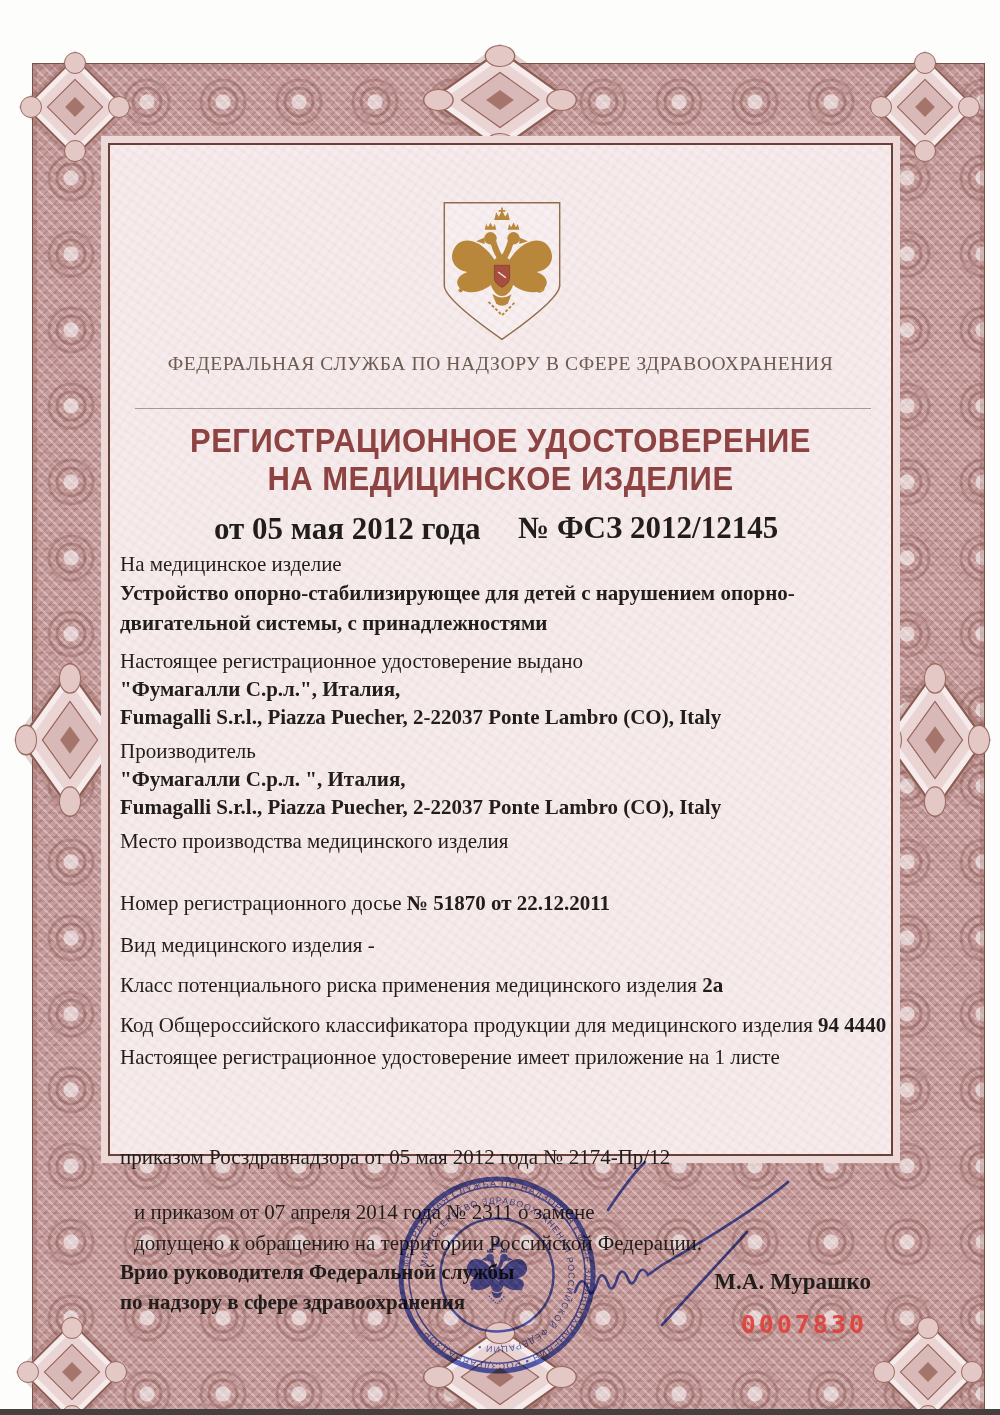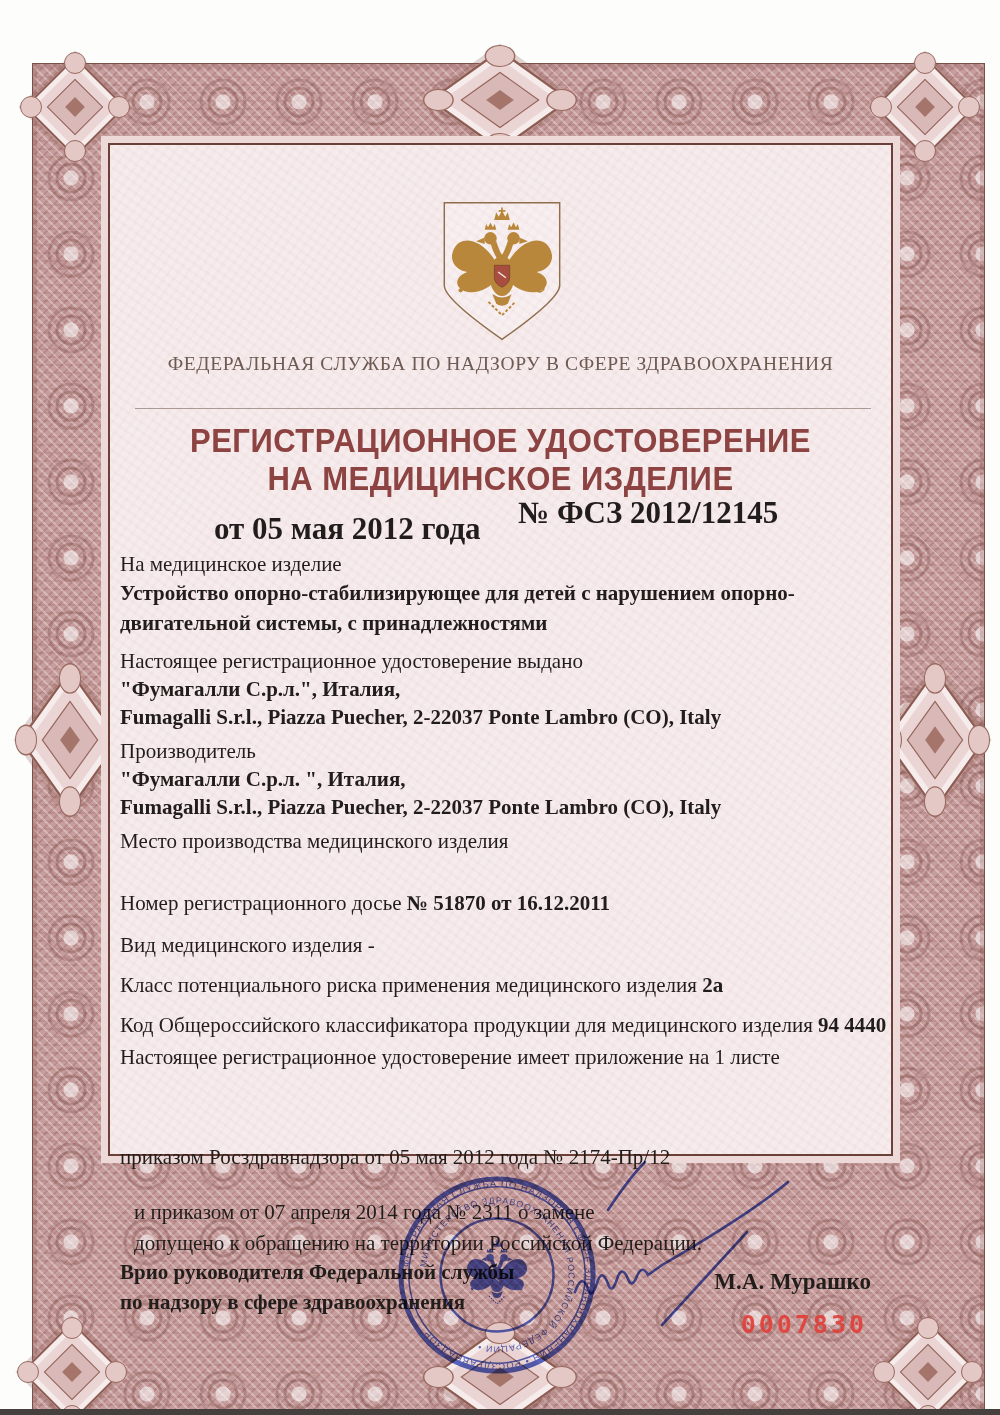--- a/index.html
+++ b/index.html
@@ -175,37 +175,37 @@
       </svg>
     </div>
 
     <div class="abs center agency" style="top:208px">ФЕДЕРАЛЬНАЯ СЛУЖБА ПО НАДЗОРУ В СФЕРЕ ЗДРАВООХРАНЕНИЯ</div>
     <div class="abs rule" style="top:263px"></div>
 
     <div class="abs center title" style="top:277px">РЕГИСТРАЦИОННОЕ УДОСТОВЕРЕНИЕ</div>
     <div class="abs center title" style="top:315px">НА МЕДИЦИНСКОЕ ИЗДЕЛИЕ</div>
 
     <div class="abs dl" style="left:104px;top:366px">от 05 мая 2012 года</div>
-    <div class="abs dl" style="left:408px;top:350px">№ ФСЗ 2012/12145</div>
+    <div class="abs dl" style="left:408px;top:365px">№ ФСЗ 2012/12145</div>
 
     <div class="abs ln" style="top:407px">На медицинское изделие</div>
     <div class="abs ln b" style="top:436px">Устройство опорно-стабилизирующее для детей с нарушением опорно-</div>
     <div class="abs ln b" style="top:466px">двигательной системы, с принадлежностями</div>
 
     <div class="abs ln" style="top:504px">Настоящее регистрационное удостоверение выдано</div>
     <div class="abs ln b" style="top:532px">"Фумагалли С.р.л.", Италия,</div>
     <div class="abs ln b" style="top:560px">Fumagalli S.r.l., Piazza Puecher, 2-22037 Ponte Lambro (CO), Italy</div>
 
     <div class="abs ln" style="top:594px">Производитель</div>
     <div class="abs ln b" style="top:622px">"Фумагалли С.р.л. ", Италия,</div>
     <div class="abs ln b" style="top:650px">Fumagalli S.r.l., Piazza Puecher, 2-22037 Ponte Lambro (CO), Italy</div>
 
     <div class="abs ln" style="top:684px">Место производства медицинского изделия</div>
 
-    <div class="abs ln" style="top:746px"><span>Номер регистрационного досье </span><span class="b">№ 51870 от 16.12.2011</span></div>
+    <div class="abs ln" style="top:746px"><span>Номер регистрационного досье </span><span class="b">№ 51870 от 22.12.2011</span></div>
 
     <div class="abs ln" style="top:788px">Вид медицинского изделия -</div>
 
     <div class="abs ln" style="top:828px"><span>Класс потенциального риска применения медицинского изделия </span><span class="b">2а</span></div>
 
     <div class="abs ln" style="top:868px"><span>Код Общероссийского классификатора продукции для медицинского изделия </span><span class="b">94 4440</span></div>
 
     <div class="abs ln" style="top:900px">Настоящее регистрационное удостоверение имеет приложение на 1 листе</div>
 
     <div class="abs ln" style="top:1000px">приказом Росздравнадзора от 05 мая 2012 года № 2174-Пр/12</div>

